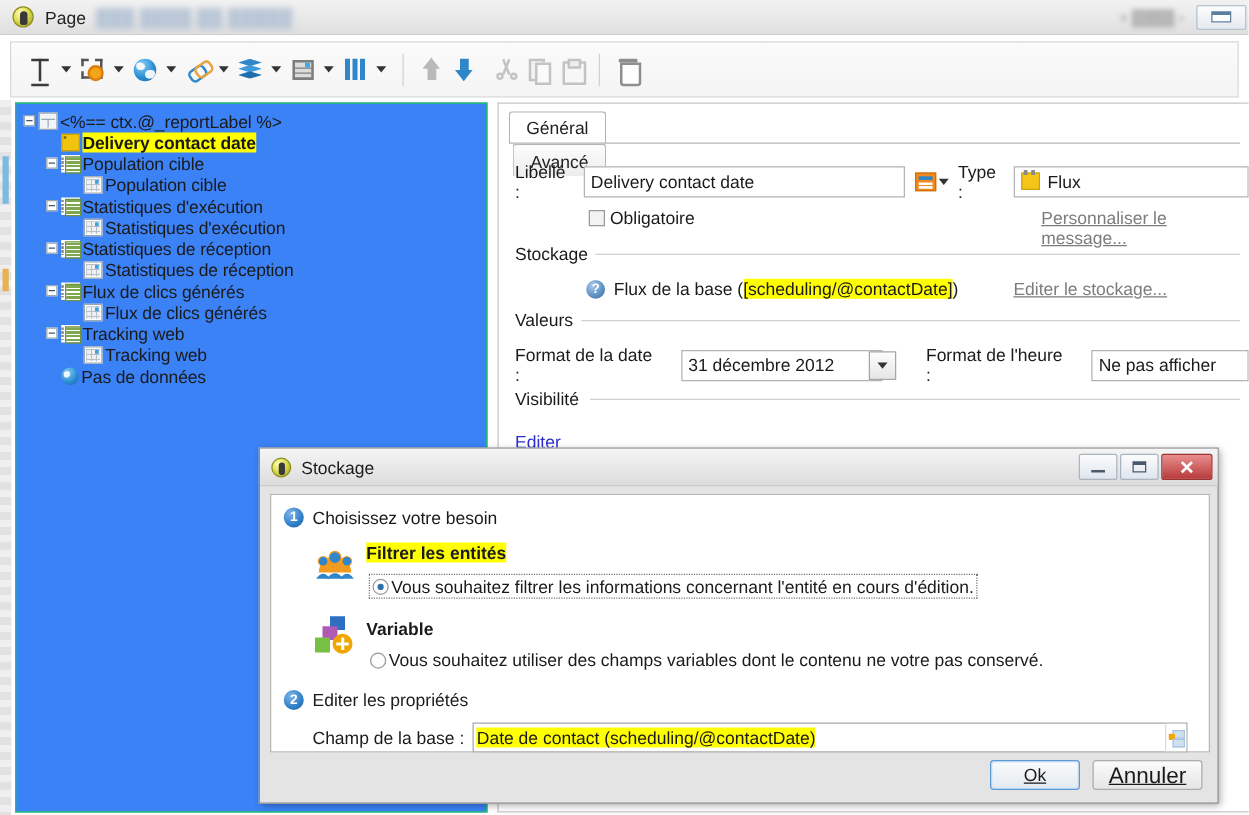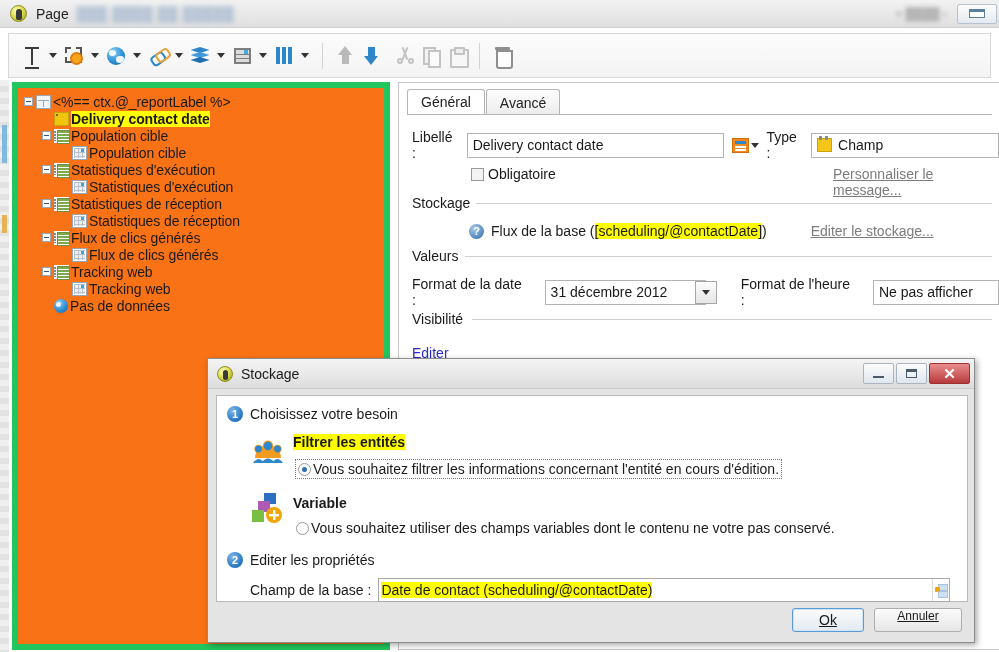--- a/index.html
+++ b/index.html
@@ -133,21 +133,21 @@
 
   
   .leftstrip {
     position:absolute; left:0; top:80px; width:9px; height:572px;
     background: repeating-linear-gradient(180deg,#efefef 0 6px,#e2e2e2 6px 12px);
   }
   .leftstrip .blue { position:absolute; left:2px; top:45px; width:5px; height:38px; background:#7fb8e0; }
   .leftstrip .orange { position:absolute; left:2px; top:135px; width:5px; height:18px; background:#e6b253; }
   .treepanel {
     position:absolute; left: 12px; top: 82px; width: 378px; height: 568px;
-    background:#f97316; border:6px solid #22c55e; overflow:hidden;text-align:right;
+    background:#3b82f6; border:1px solid #22c55e; overflow:hidden;text-align:right;
   }
   .trow { display:flex; align-items:center; height:17px; white-space:nowrap; }
   .tlabel { font-size: 14px; color:#1a1a1a; letter-spacing:-0.1px; }
   .tlabel.hl { background:#ffff00; font-weight:600; }
   .exp {
     width:9px; height:9px; border:1px solid #9aa7b4; background:#fff;
     position:relative; flex:none; margin-right:3px;
   }
   .exp::before { content:""; position:absolute; left:1px; top:3px; width:5px; height:1px; background:#44546a; }
   .ic { width:15px; height:14px; flex:none; margin-right:2px; position:relative; }
@@ -178,21 +178,21 @@
   .ic-globe { border-radius:50%; width:14px; height:14px;
      background: radial-gradient(circle at 35% 28%, #8ad0f5 0%, #2d8fd4 55%, #12639c 100%); }
   .ic-globe::before { content:""; position:absolute; left:2px; top:3px; width:5px; height:5px;
      background:#eef6fb; border-radius:50% 40% 60% 50%; }
 
   
   .form {
     position:absolute; left: 398px; top: 82px; width: 601px; height: 568px;
     background:#fff; border:1px solid #c6c6c6; border-right:none;
   }
-  .tabs { position:absolute; left:8px; top:6px; display:flex; align-items:flex-end; }
+  .tabs { position:absolute; left:8px; top:6px; display:flex; align-items:flex-end;flex-direction:column; }
   .tab {
     height:26px; padding: 0 13px; display:flex; align-items:center;
     border:1px solid #b5b5b5; border-bottom:none; font-size:14px;
     background: linear-gradient(180deg,#fdfdfd,#ececec); color:#222;
     border-radius:3px 3px 0 0; margin-right:1px;
   }
   .tab.active { background:#fff; border-bottom:1px solid #fff; }
   .tabline { position:absolute; left:8px; top:31px; width:585px; height:1px; background:#b5b5b5; }
 
   .row { position:absolute; display:flex; align-items:center; }
@@ -295,21 +295,21 @@
 
   .okbtn {
     height:24px; min-width:72px; border:1px solid #5b9bd5; border-radius:3px;
     background: linear-gradient(180deg,#fbfbfb,#e3eaf2);
     display:flex; align-items:center; justify-content:center; font-size:14px; color:#1a1a1a;
     box-shadow: 0 0 0 1px #cfe3f7 inset;
   }
   .cancelbtn {
     height:24px; min-width:88px; border:1px solid #adadad; border-radius:3px;
     background: linear-gradient(180deg,#fbfbfb,#e6e6e6);
-    display:flex; justify-content:center; font-size:12px; color:#1a1a1a;
+    display:flex; align-items:center; justify-content:center; font-size:18px; color:#1a1a1a;
   }
   .u { text-decoration: underline; }
 </style>
 </head>
 <body>
 
 <div id="root">
 
   <div class="titlebar">
     <div class="tb-icon"></div>
@@ -496,21 +496,21 @@
     <div class="tabline"></div>
 
     <div class="row" style="left:13px; top:46px;">
       <span class="lbl">Libellé :</span>
       <span class="inp" style="width:260px; margin-left:7px;">Delivery contact date</span>
       <span class="g-libtype" style="margin-left:8px"></span>
       <span class="caret" style="width:14px"></span>
       <span class="lbl" style="margin-left:4px">Type :</span>
       <span class="inp" style="width:190px; margin-left:7px;">
         <span class="g-datetype" style="margin-right:6px"></span>
-        <span>Champ</span>
+        <span>Flux</span>
       </span>
     </div>
 
     <div class="row" style="left:72px; top:83px;">
       <span class="chk"></span>
       <span class="lbl">Obligatoire</span>
     </div>
     <a class="link" style="position:absolute; left:434px; top:83px;">Personnaliser le message...</a>
 
     <div class="fieldset-title" style="left:13px; top:112px;">Stockage</div>

